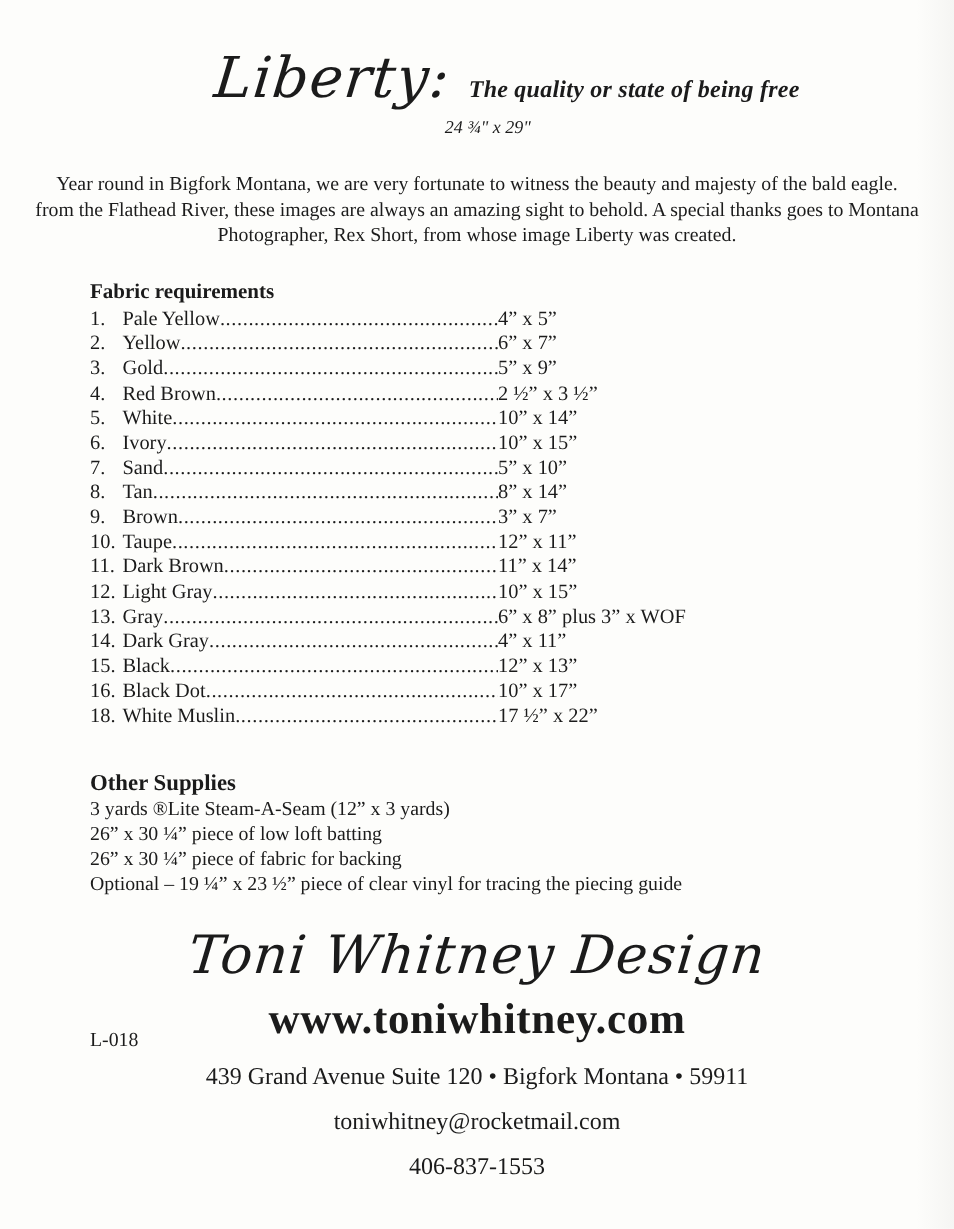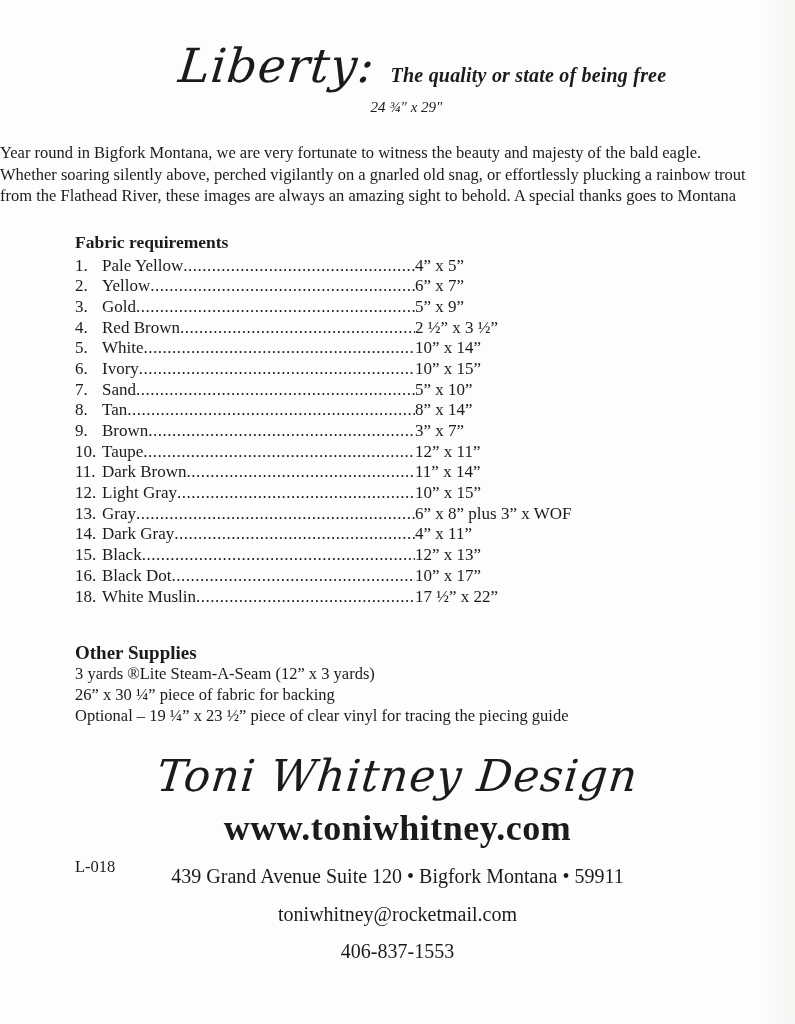--- a/index.html
+++ b/index.html
@@ -41,21 +41,21 @@
     text-align: center;
     font-style: italic;
     font-size: 15px;
     margin-top: 6px;
     margin-left: 18px;
   }
 
   
   .intro {
     margin-top: 26px;
-    text-align: left;
+    text-align: center;
     font-size: 16.5px;
     line-height: 21.5px;
   }
 
   
   .fabric { margin: 25px 0 0 75px; }
   .fabric-heading {
     font-weight: bold;
     font-size: 17.5px;
     margin-bottom: 3px;
@@ -120,22 +120,22 @@
 <div class="doc">
 
   <div class="title-block">
     <span class="title-script">Liberty:</span>
     <span class="title-tagline">The quality or state of being free</span>
   </div>
   <div class="size-line">24 ¾" x 29"</div>
 
   <div class="intro">
     <div>Year round in Bigfork Montana, we are very fortunate to witness the beauty and majesty of the bald eagle.</div>
-    <div>Whether soaring silently above, perched vigilantly on a gnarled old snag, or effortlessly plucking a rainbow trout</div>
     <div>from the Flathead River, these images are always an amazing sight to behold.  A special thanks goes to Montana</div>
+    <div>Photographer, Rex Short, from whose image Liberty was created.</div>
   </div>
 
   <div class="fabric">
     <div class="fabric-heading">Fabric requirements</div>
 
     <div class="fab-row">
       <div class="fab-left">
           <span class="fab-num">1.</span>
           <span class="fab-name">Pale Yellow</span>
           <span class="fab-dots"></span>
@@ -268,20 +268,21 @@
           <span class="fab-name">White Muslin</span>
           <span class="fab-dots"></span>
         </div>
       <span class="fab-dim">17 ½” x 22”</span>
     </div>
   </div>
 
   <div class="supplies">
     <div class="supplies-heading">Other Supplies</div>
     <div>3 yards ®Lite Steam-A-Seam (12” x 3 yards)</div>
+    <div>26” x 30 ¼” piece of low loft batting</div>
     <div>26” x 30 ¼” piece of fabric for backing</div>
     <div>Optional – 19 ¼” x 23 ½” piece of clear vinyl for tracing the piecing guide</div>
   </div>
 
   <div class="footer">
     <div class="brand-script">Toni Whitney Design</div>
     <div class="website">www.toniwhitney.com</div>
     <div class="addr-line">439 Grand Avenue Suite 120 • Bigfork Montana • 59911</div>
     <div class="addr-line">toniwhitney@rocketmail.com</div>
     <div class="addr-line">406-837-1553</div>

